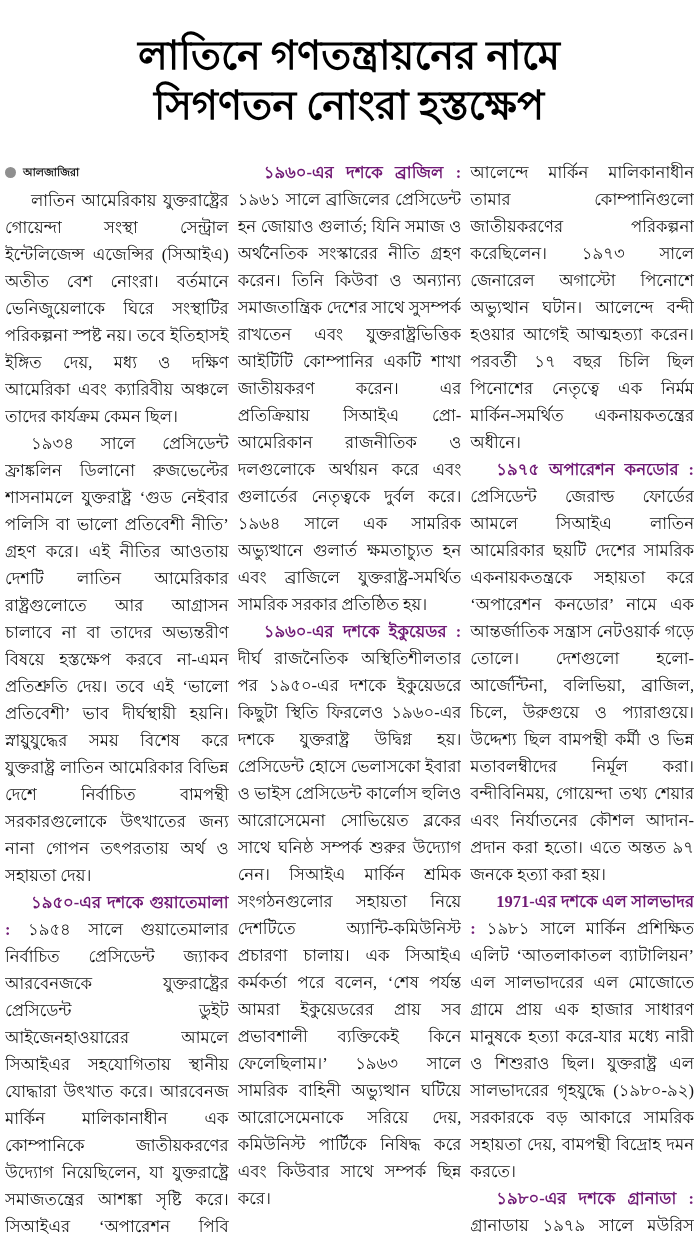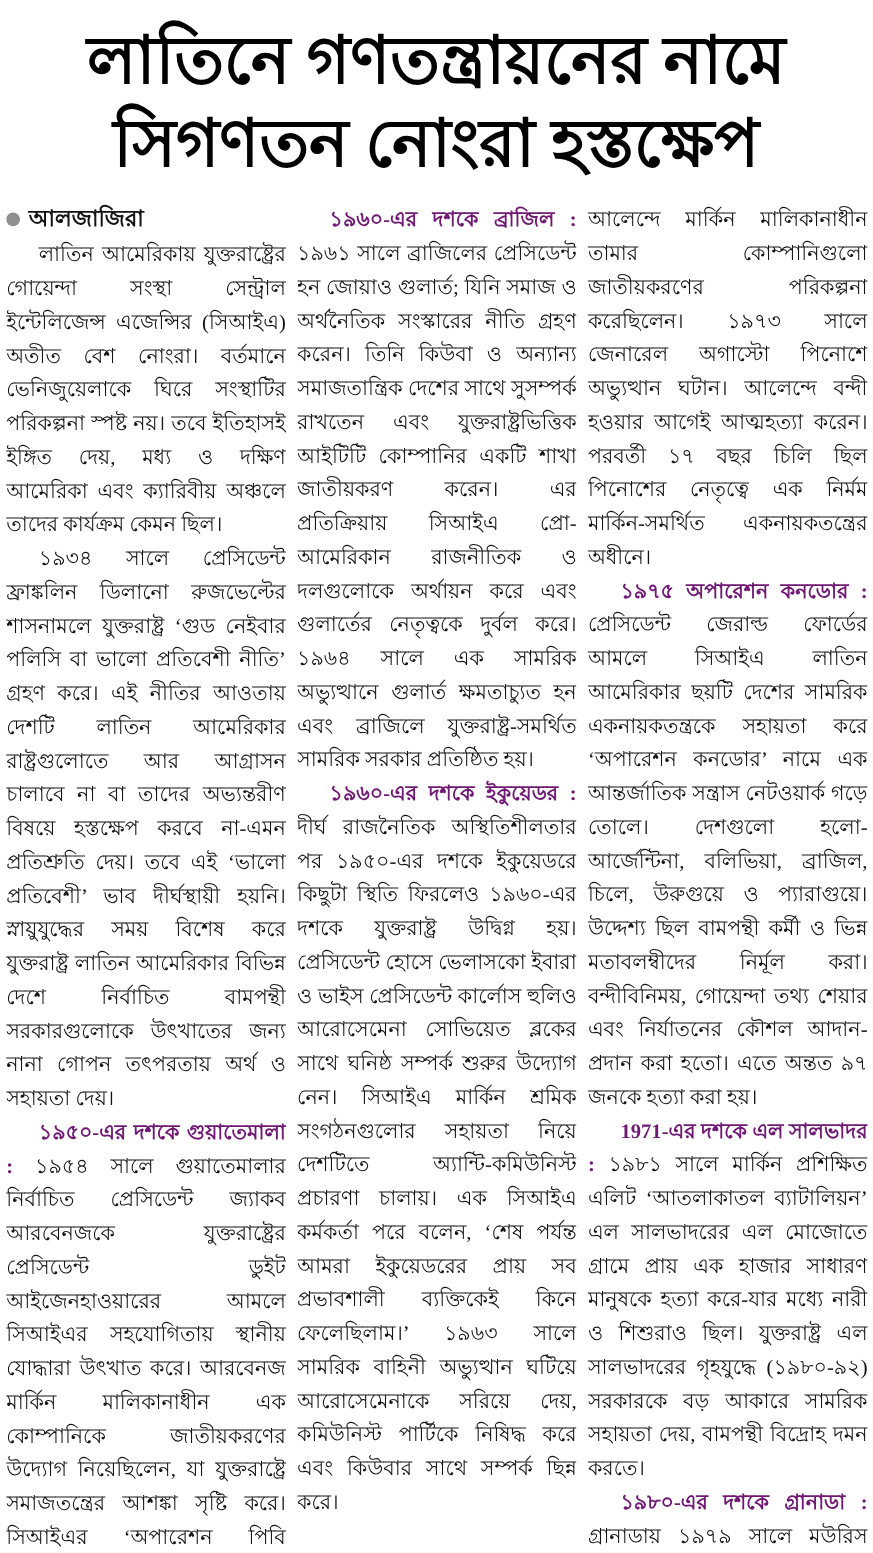--- a/index.html
+++ b/index.html
@@ -11,24 +11,24 @@
     position: relative;
     width: 698px;
     height: 1242px;
     margin: 0 auto;
     background: #ffffff;
     color: #141414;
     overflow: hidden;
     box-sizing: border-box;
   }
   .headline {
-    margin: 0;
+    margin: 15px;
     padding: 16px 6px 8px 6px;
     text-align: center;
-    font-size: 53px;
+    font-size: 40px;
     line-height: 1.26;
     font-weight: 700;
     color: #000000;
     letter-spacing: 0px;
   }
   .headline .hl-line { display: block; }
   .article {
     display: flex;
     gap: 9px;
     padding: 4px 4px 0 5px;
@@ -43,21 +43,21 @@
     font-size: 16.5px;
     line-height: 27px;
     overflow: hidden;
   }
   .para { margin: 0; }
   .para.indent { text-indent: 26px; }
   .para b { font-weight: 700; color: #701a75; }
   .byline {
     margin: 0 0 1px 0;
     font-weight: 700;
-    font-size: 18px;
+    font-size: 11px;
     display: flex;
     align-items: center;
     gap: 7px;
   }
   .bullet {
     display: inline-block;
     width: 11px;
     height: 11px;
     border-radius: 50%;
     background: #8f8f8f;

